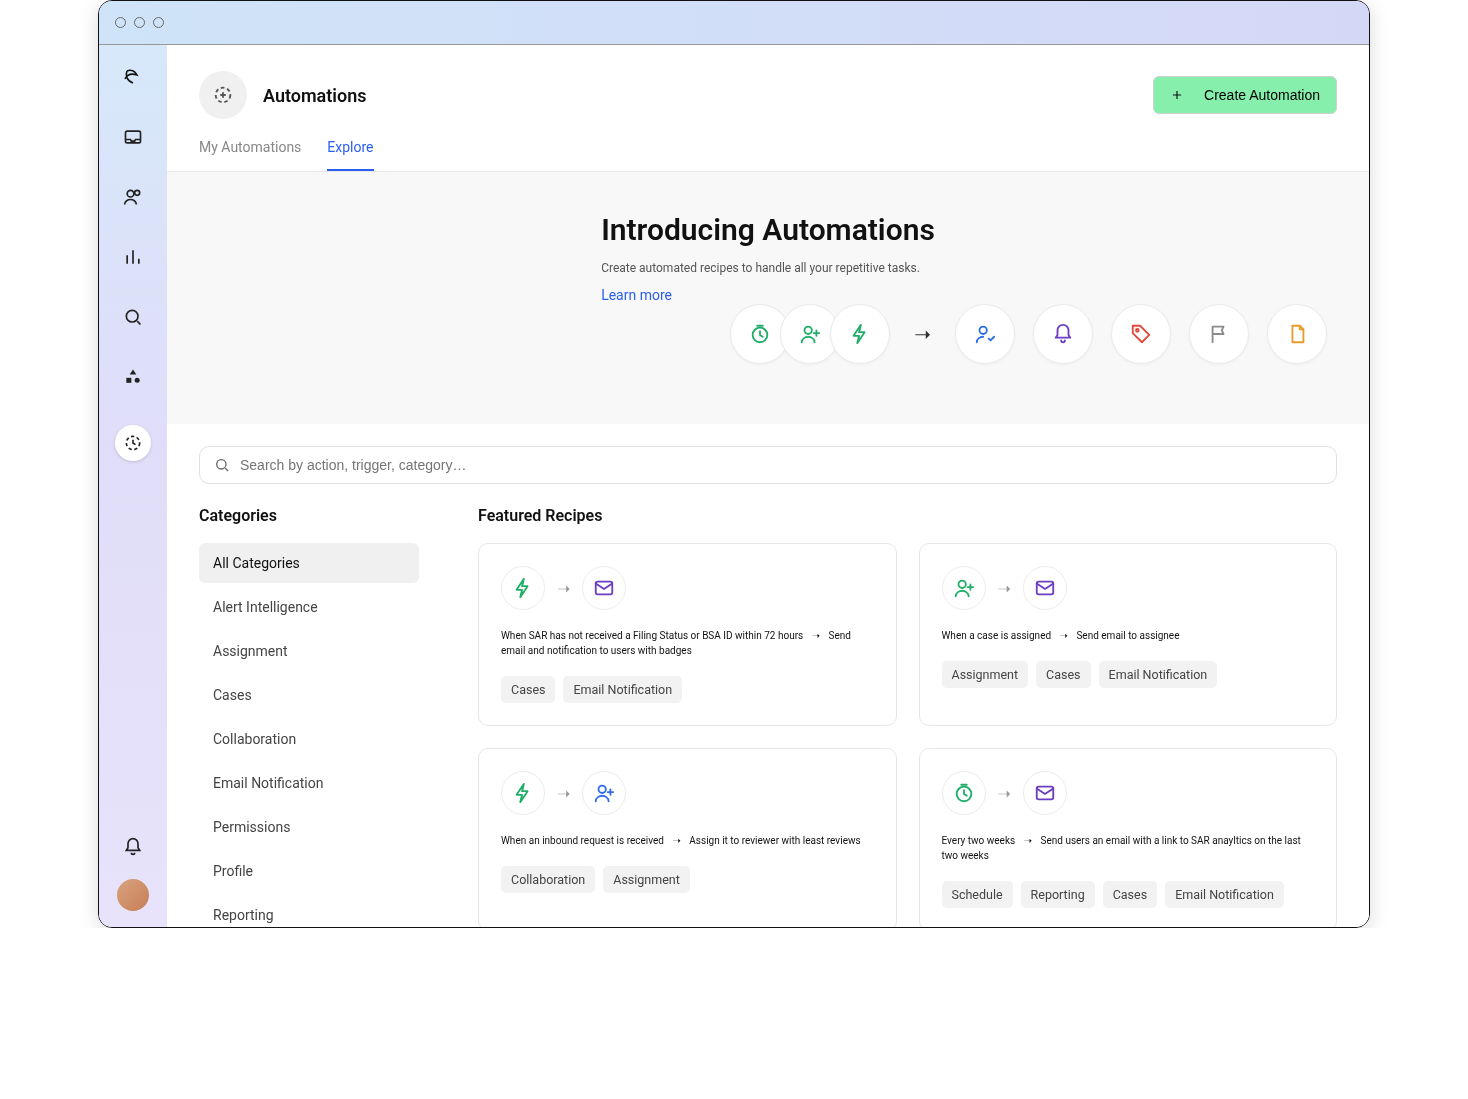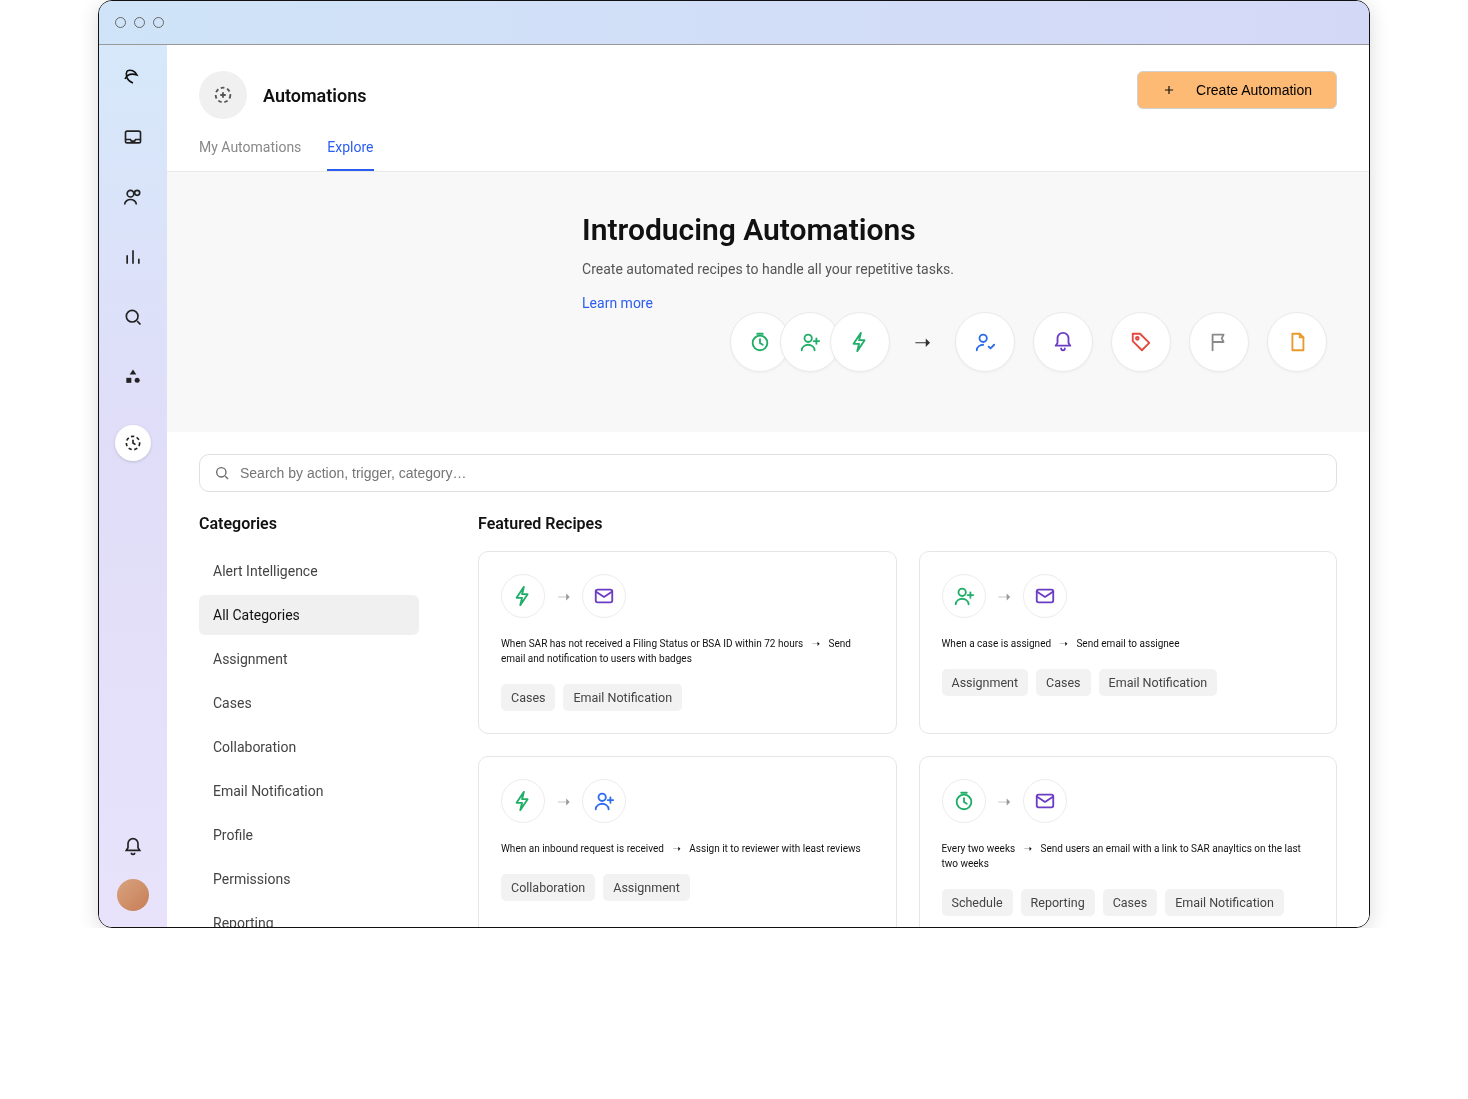--- a/index.html
+++ b/index.html
@@ -11,33 +11,33 @@
 .traffic-light { width: 11px; height: 11px; border-radius: 50%; border: 1px solid #666; }
 
 .main-layout { display: flex; height: calc(100% - 44px); }
 .side-rail { width: 68px; background: linear-gradient(180deg, #d6e8fa 0%, #e0ddf8 45%, #e8e3fb 100%); display: flex; flex-direction: column; align-items: center; padding-top: 20px; gap: 36px; flex-shrink: 0; position: relative; }
 .rail-icon { width: 24px; height: 24px; display: flex; align-items: center; justify-content: center; cursor: pointer; color: #1a1a1a; }
 .rail-icon.active { width: 36px; height: 36px; border-radius: 50%; background: #fff; box-shadow: 0 1px 3px rgba(0,0,0,0.15); }
 .rail-bottom { margin-top: auto; padding-bottom: 16px; display: flex; flex-direction: column; align-items: center; gap: 20px; }
 .avatar { width: 32px; height: 32px; border-radius: 50%; background: linear-gradient(135deg,#d8a47f,#c77d56); }
 
 .content { flex: 1; display: flex; flex-direction: column; overflow-y: auto; background: #fff; }
-.page-header { padding: 26px 32px 0 32px; display: flex; align-items: flex-start; }
+.page-header { padding: 26px 32px 0 32px; display: flex; align-items: center; }
 .page-header-left { display: flex; align-items: center; gap: 16px; }
 .header-icon-circle { width: 48px; height: 48px; border-radius: 50%; background: #f0f0f0; display: flex; align-items: center; justify-content: center; }
 .page-title { font-size: 18px; font-weight: 600; }
-.create-btn { margin-left: auto; border: 1px solid #d0d0d0; background: #fdba74; border-radius: 6px; padding: 10px 24px; font-size: 14px; display: flex; align-items: center; gap: 20px; cursor: pointer; }
+.create-btn { margin-left: auto; border: 1px solid #d0d0d0; background: #86efac; border-radius: 6px; padding: 10px 16px; font-size: 14px; display: flex; align-items: center; gap: 20px; cursor: pointer; }
 
 .tabs { display: flex; gap: 26px; padding: 20px 32px 0 32px; border-bottom: 1px solid #eaeaea; }
 .tab { padding-bottom: 14px; font-size: 14px; color: #888; cursor: pointer; }
 .tab.active { color: #2b5ef0; border-bottom: 2px solid #2b5ef0; }
 
 .hero { background: #f8f8f8; padding: 40px 42px 60px 42px; display: flex; align-items: center; position: relative; flex-direction: column; }
 .hero-text h1 { font-size: 30px; font-weight: 600; margin-bottom: 14px; }
-.hero-text p { font-size: 14px; color: #555; margin-bottom: 16px; }
+.hero-text p { font-size: 12px; color: #555; margin-bottom: 10px; }
 .hero-text a { color: #2b5ef0; font-size: 14px; text-decoration: none; }
 .hero-icons { margin-left: auto; display: flex; align-items: center; gap: 14px; }
 .hero-cluster { display: flex; }
 .hero-cluster .circ { margin-left: -10px; }
 .circ { width: 60px; height: 60px; border-radius: 50%; background: #fff; border: 1px solid #eaeaea; display: flex; align-items: center; justify-content: center; box-shadow: 0 1px 3px rgba(0,0,0,0.04); }
 .arrow-glyph { font-size: 20px; color: #333; padding: 0 10px; }
 
 .search-wrap { padding: 22px 32px; }
 .search-box { border: 1px solid #e0e0e0; border-radius: 10px; display: flex; align-items: center; padding: 10px 14px; gap: 10px; }
 .search-box input { border: none; outline: none; flex: 1; font-size: 14px; }
@@ -220,28 +220,28 @@
               <path d="M21 21l-4-4"></path>
             </svg>
           <input type="text" placeholder="Search by action, trigger, category…" style="">
         </div>
       </div>
 
       <div class="body-cols">
         <div class="cats">
           <h3>Categories</h3>
           <div id="cat-list">
+              <div class="cat-item active">All Categories</div>
               <div class="cat-item">Alert Intelligence</div>
-              <div class="cat-item active">All Categories</div>
               <div class="cat-item">Assignment</div>
               <div class="cat-item">Cases</div>
               <div class="cat-item">Collaboration</div>
               <div class="cat-item">Email Notification</div>
+              <div class="cat-item">Permissions</div>
               <div class="cat-item">Profile</div>
-              <div class="cat-item">Permissions</div>
               <div class="cat-item">Reporting</div>
               <div class="cat-item">Tagging</div>
             </div>
         </div>
         <div class="recipes">
           <h3>Featured Recipes</h3>
           <div class="recipe-grid" id="recipe-grid">
               <div class="recipe-card">
                 <div class="recipe-icons">
                   <div class="circ-sm">

